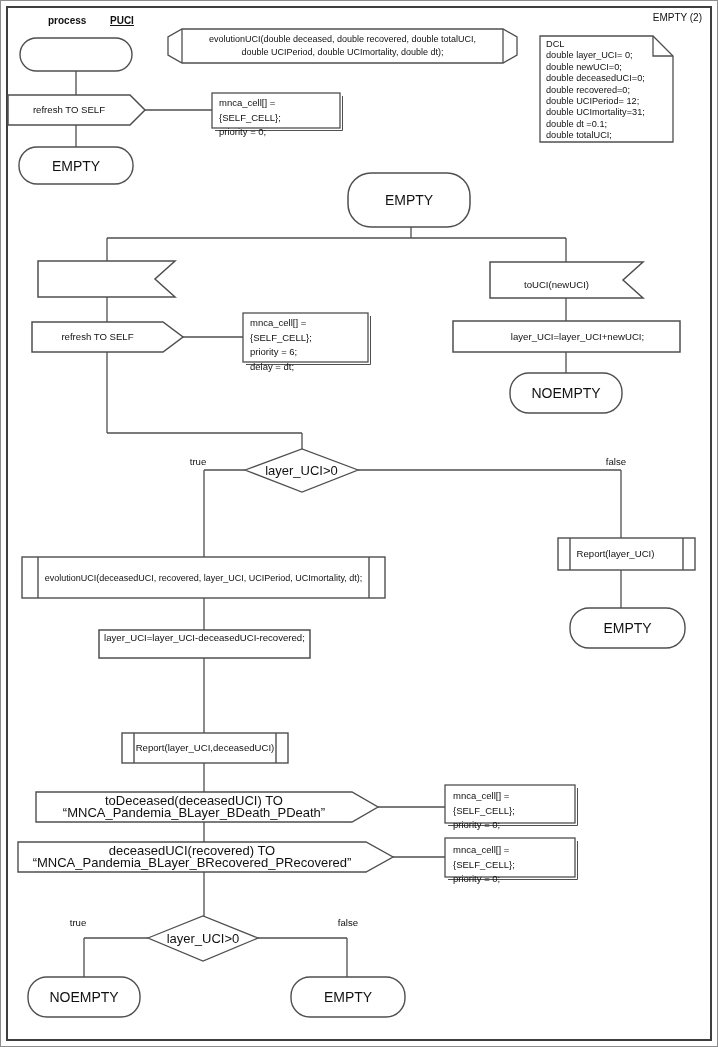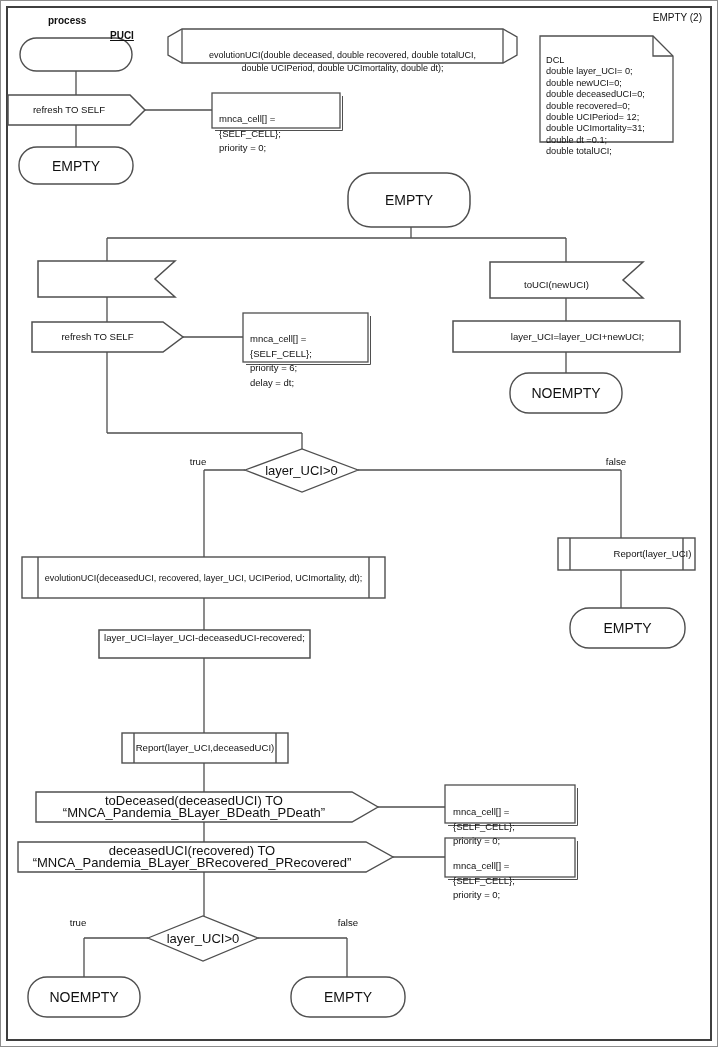--- a/index.html
+++ b/index.html
@@ -11,21 +11,21 @@
     color:#111111;
     overflow:hidden;
   }
   #shapes{position:absolute;left:0;top:0;}
   .txt{
     position:absolute;
     display:flex;align-items:center;justify-content:center;
     text-align:center;
     font-size:9.6px;line-height:12px;color:#111;
   }
-  .lines{white-space:pre-line;margin-top:16px;}
+  .lines{white-space:pre-line;}
   .left{justify-content:flex-start;align-items:flex-start;text-align:left;}
   .b{font-weight:bold;font-size:10px;padding-left:24px;}
   .small{font-size:13px;}
   .tiny{font-size:9px;}
   .state-lbl{font-size:14px;}
   .dcl{font-size:9.2px;line-height:11.4px;}
   .cmt{font-size:9.5px;line-height:14.5px;}
 </style>
 </head>
 <body>
@@ -125,21 +125,21 @@
 
     <rect x="570" y="608" width="115" height="40" rx="19" fill="#fff" stroke="#4f4f4f" stroke-width="1.4"></rect>
 
     <polygon points="148,938 203,916 258,938 203,961" fill="#fff" stroke="#4f4f4f" stroke-width="1.3"></polygon>
 
     <rect x="28" y="977" width="112" height="40" rx="19" fill="#fff" stroke="#4f4f4f" stroke-width="1.4"></rect>
     <rect x="291" y="977" width="114" height="40" rx="19" fill="#fff" stroke="#4f4f4f" stroke-width="1.4"></rect>
   </svg>
 
   <div class="txt b" style="left:24px;top:14px;width:46px;height:13px;justify-content:flex-start;">process</div>
-  <div class="txt b" style="left:86px;top:29px;width:40px;height:13px;justify-content:flex-start;text-decoration:underline;">PUCI</div>
+  <div class="txt b" style="left:86px;top:14px;width:40px;height:13px;justify-content:flex-start;text-decoration:underline;">PUCI</div>
   <div class="txt" style="left:640px;top:11px;width:62px;height:13px;justify-content:flex-end;font-size:10px;">EMPTY (2)</div>
 
   <div class="txt lines tiny" style="left:180px;top:30px;width:325px;height:32px;line-height:13px;">evolutionUCI(double deceased, double recovered, double totalUCI,
 double UCIPeriod, double UCImortality, double dt);</div>
 
   <div class="txt lines left dcl" style="left:546px;top:39px;width:124px;height:101px;">DCL
 double layer_UCI= 0;
 double newUCI=0;
 double deceasedUCI=0;
 double recovered=0;
@@ -183,21 +183,21 @@
   <div class="txt small" style="left:36px;top:792px;width:316px;height:30px;">toDeceased(deceasedUCI) TO “MNCA_Pandemia_BLayer_BDeath_PDeath”</div>
 
   <div class="txt lines left cmt" style="left:453px;top:789px;width:118px;height:30px;">mnca_cell[] = {SELF_CELL};
 priority = 0;</div>
 
   <div class="txt small" style="left:18px;top:842px;width:348px;height:30px;">deceasedUCI(recovered) TO “MNCA_Pandemia_BLayer_BRecovered_PRecovered”</div>
 
   <div class="txt lines left cmt" style="left:453px;top:843px;width:118px;height:30px;">mnca_cell[] = {SELF_CELL};
 priority = 0;</div>
 
-  <div class="txt" style="left:570px;top:538px;width:91px;height:32px;padding-left:37px;">Report(layer_UCI)</div>
+  <div class="txt" style="left:570px;top:538px;width:91px;height:32px;">Report(layer_UCI)</div>
 
   <div class="txt state-lbl" style="left:570px;top:608px;width:115px;height:40px;">EMPTY</div>
 
   <div class="txt small" style="left:148px;top:916px;width:110px;height:45px;">layer_UCI&gt;0</div>
   <div class="txt" style="left:60px;top:917px;width:36px;height:12px;">true</div>
   <div class="txt" style="left:326px;top:917px;width:44px;height:12px;">false</div>
 
   <div class="txt state-lbl" style="left:28px;top:977px;width:112px;height:40px;">NOEMPTY</div>
   <div class="txt state-lbl" style="left:291px;top:977px;width:114px;height:40px;">EMPTY</div>
 

